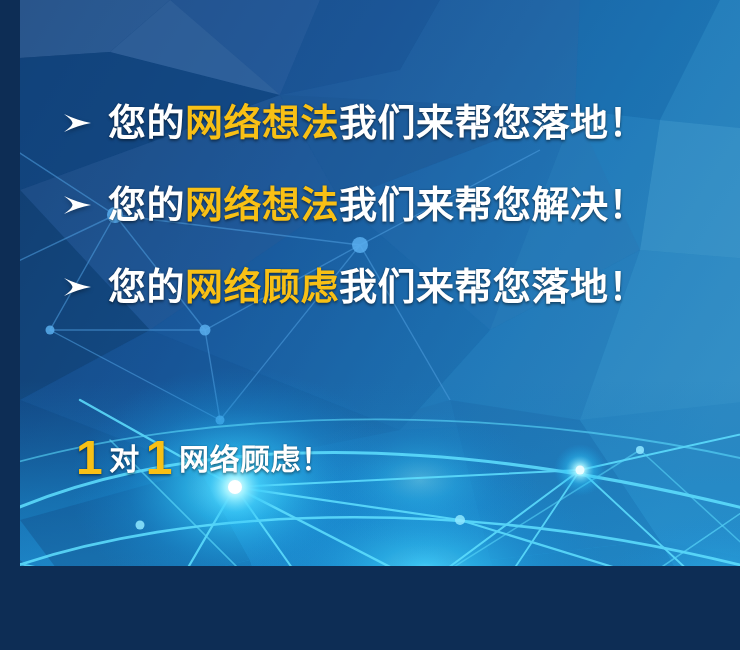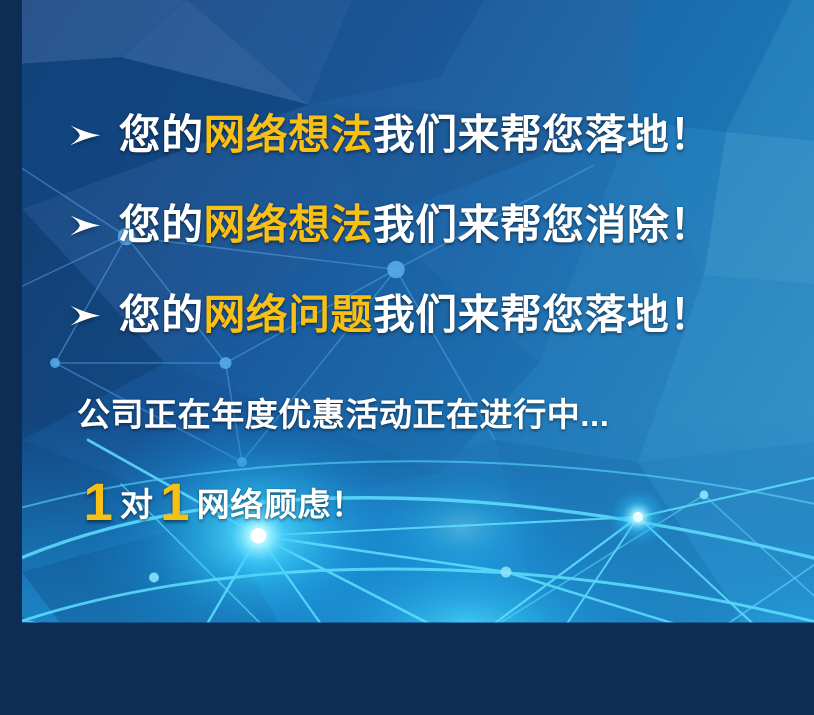--- a/index.html
+++ b/index.html
@@ -248,31 +248,30 @@
       <svg class="arrow-icon" viewBox="0 0 34 34" aria-hidden="true">
         <path d="M4 8 C 13 12, 22 15.5, 31 17 C 22 18.5, 13 22, 4 26 C 9.5 22, 12 19.5, 12.5 17 C 12 14.5, 9.5 12, 4 8 Z" fill="#ffffff"></path>
       </svg>
       <div class="headline-text"><span>您的</span><span class="hl">网络想法</span><span>我们来帮您落地！</span></div>
     </div>
 
     <div class="headline-row r1">
       <svg class="arrow-icon" viewBox="0 0 34 34" aria-hidden="true">
         <path d="M4 8 C 13 12, 22 15.5, 31 17 C 22 18.5, 13 22, 4 26 C 9.5 22, 12 19.5, 12.5 17 C 12 14.5, 9.5 12, 4 8 Z" fill="#ffffff"></path>
       </svg>
-      <div class="headline-text"><span>您的</span><span class="hl">网络想法</span><span>我们来帮您消除！</span></div>
+      <div class="headline-text"><span>您的</span><span class="hl">网络想法</span><span>我们来帮您解决！</span></div>
     </div>
 
     <div class="headline-row r2">
       <svg class="arrow-icon" viewBox="0 0 34 34" aria-hidden="true">
         <path d="M4 8 C 13 12, 22 15.5, 31 17 C 22 18.5, 13 22, 4 26 C 9.5 22, 12 19.5, 12.5 17 C 12 14.5, 9.5 12, 4 8 Z" fill="#ffffff"></path>
       </svg>
-      <div class="headline-text"><span>您的</span><span class="hl">网络问题</span><span>我们来帮您落地！</span></div>
-    </div>
-
-    <div class="subline s0">公司正在年度优惠活动正在进行中...</div>
+      <div class="headline-text"><span>您的</span><span class="hl">网络顾虑</span><span>我们来帮您落地！</span></div>
+    </div>
+
 
     <div class="subline s1">
       <span class="big-num">1</span>
       <span class="seg">对</span>
       <span class="big-num">1</span>
       <span class="seg">网络顾虑！</span>
     </div>
 
   </div>
 </div>

